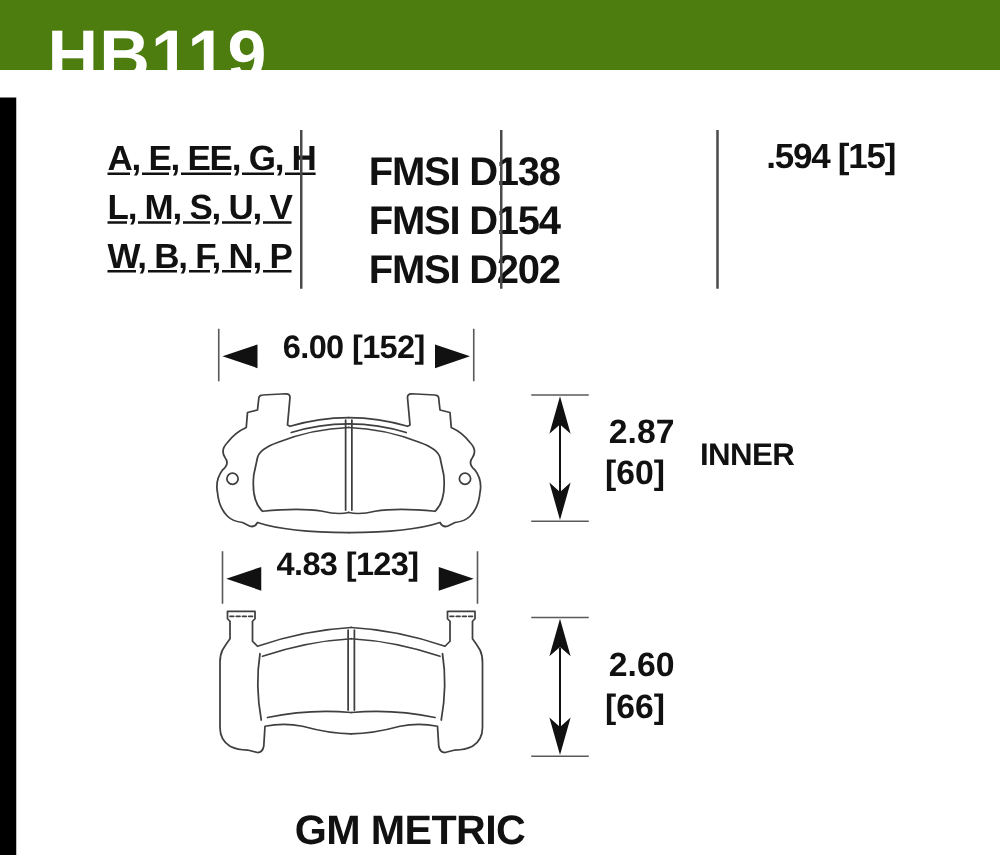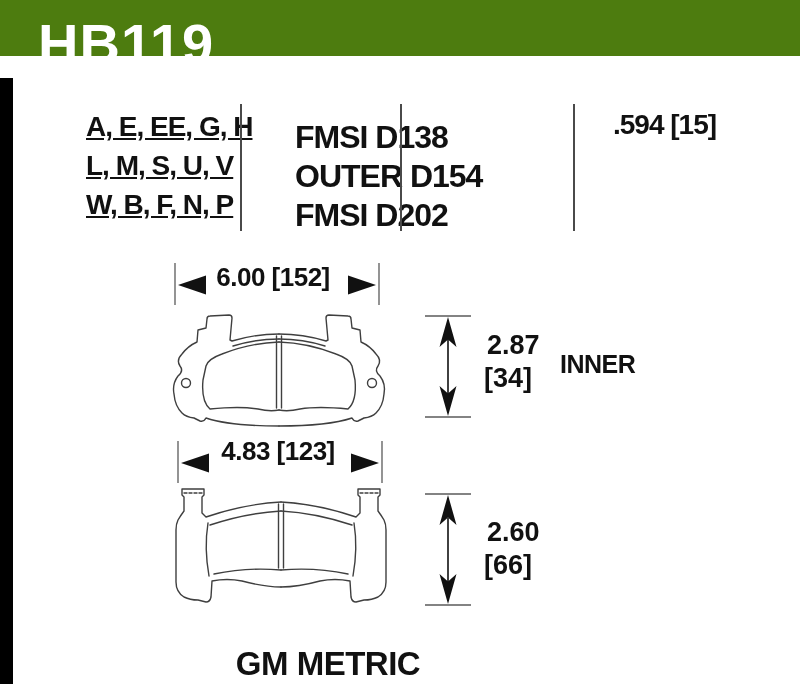--- a/index.html
+++ b/index.html
@@ -17,21 +17,21 @@
 
   
   .code-col{position:absolute;left:86px;top:107px;font-size:28px;font-weight:700;letter-spacing:-1px;line-height:39px;white-space:nowrap;text-decoration:underline;}
   .fmsi-col{position:absolute;left:259px;top:118px;font-size:32px;font-weight:700;letter-spacing:-1px;line-height:39px;white-space:nowrap;margin-left:36px;}
   .vdivider{position:absolute;top:104px;width:2px;height:127px;background:#4a4a4a;}
   .div1{left:240px;} .div2{left:400px;} .div3{left:573px;}
   .thickness{position:absolute;left:613px;top:109px;font-size:28px;font-weight:700;letter-spacing:-1px;white-space:nowrap;}
 
   
   .hdim-label{position:absolute;width:212px;text-align:center;font-size:26px;font-weight:700;letter-spacing:-0.5px;white-space:nowrap;}
-  .hdim1{left:167px;top:262px;} .hdim2{left:172px;top:436px;}
+  .hdim1{left:177px;top:262px;} .hdim2{left:172px;top:436px;}
   .vdim-val{position:absolute;font-size:27px;font-weight:700;white-space:nowrap;}
   .vdim-side{position:absolute;font-size:25px;font-weight:700;letter-spacing:-0.5px;white-space:nowrap;}
   .footer-label{position:absolute;left:13px;top:645px;width:630px;text-align:center;
     font-size:33px;font-weight:700;letter-spacing:-0.5px;}
 
   svg{position:absolute;display:block;}
   .draw{stroke:#3f3f3f;fill:none;stroke-width:1.4;stroke-linejoin:round;stroke-linecap:round;}
   .tick{stroke:#5a5a5a;stroke-width:1.3;}
   .shaft{stroke:#111111;stroke-width:1.6;}
   .ah{fill:#111111;stroke:none;}
@@ -47,21 +47,21 @@
   <div class="left-strip"></div>
 
   <div class="code-col">
     <div>A, E, EE, G, H</div>
     <div>L, M, S, U, V</div>
     <div>W, B, F, N, P</div>
   </div>
   <div class="vdivider div1"></div>
   <div class="fmsi-col">
     <div>FMSI D138</div>
-    <div>OUTER D154</div>
+    <div>FMSI D154</div>
     <div>FMSI D202</div>
   </div>
   <div class="vdivider div2"></div>
   <div class="vdivider div3"></div>
   <div class="thickness">.594 [15]</div>
 
   <svg style="left:169px;top:260px;" width="212" height="48" viewBox="0 0 212 48">
     <line class="tick" x1="6" y1="3" x2="6" y2="45"></line>
     <line class="tick" x1="210" y1="3" x2="210" y2="45"></line>
     <polygon class="ah" points="9,25 37,15.5 37,34.5"></polygon>
@@ -83,21 +83,21 @@
   </svg>
 
   <svg style="left:422px;top:310px;" width="52" height="114" viewBox="0 0 52 114">
     <line class="tick" x1="3" y1="6" x2="49" y2="6"></line>
     <line class="tick" x1="3" y1="107" x2="49" y2="107"></line>
     <line class="shaft" x1="26" y1="28" x2="26" y2="86"></line>
     <polygon class="ah" points="26,7 34.5,37 26,29.5 17.5,37"></polygon>
     <polygon class="ah" points="26,106 34.5,76 26,83.5 17.5,76"></polygon>
   </svg>
   <div class="vdim-val" style="left:487px;top:330px;">2.87</div>
-  <div class="vdim-val" style="left:484px;top:363px;">[34]</div>
+  <div class="vdim-val" style="left:484px;top:363px;">[60]</div>
   <div class="vdim-side" style="left:560px;top:350px;">INNER</div>
 
   <svg style="left:172px;top:438px;" width="212" height="48" viewBox="0 0 212 48">
     <line class="tick" x1="6" y1="3" x2="6" y2="45"></line>
     <line class="tick" x1="210" y1="3" x2="210" y2="45"></line>
     <polygon class="ah" points="9,25 37,15.5 37,34.5"></polygon>
     <polygon class="ah" points="207,25 179,15.5 179,34.5"></polygon>
   </svg>
   <div class="hdim-label hdim2">4.83 [123]</div>
 

